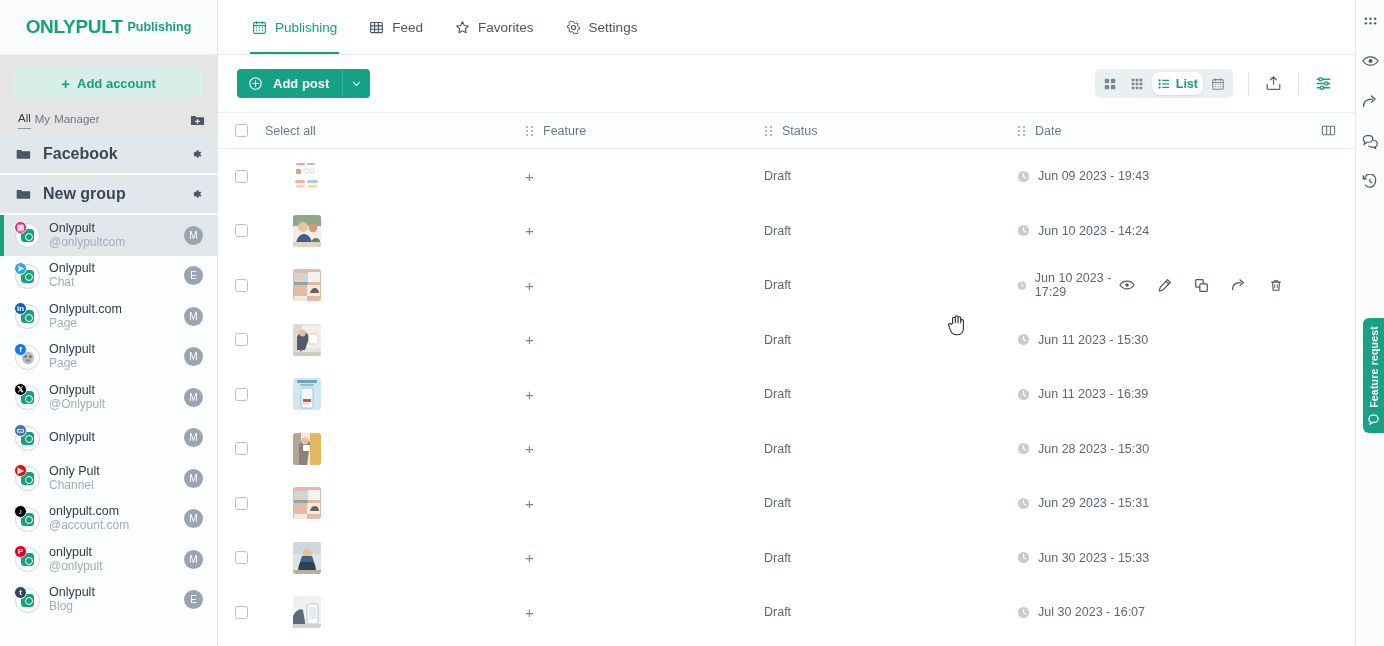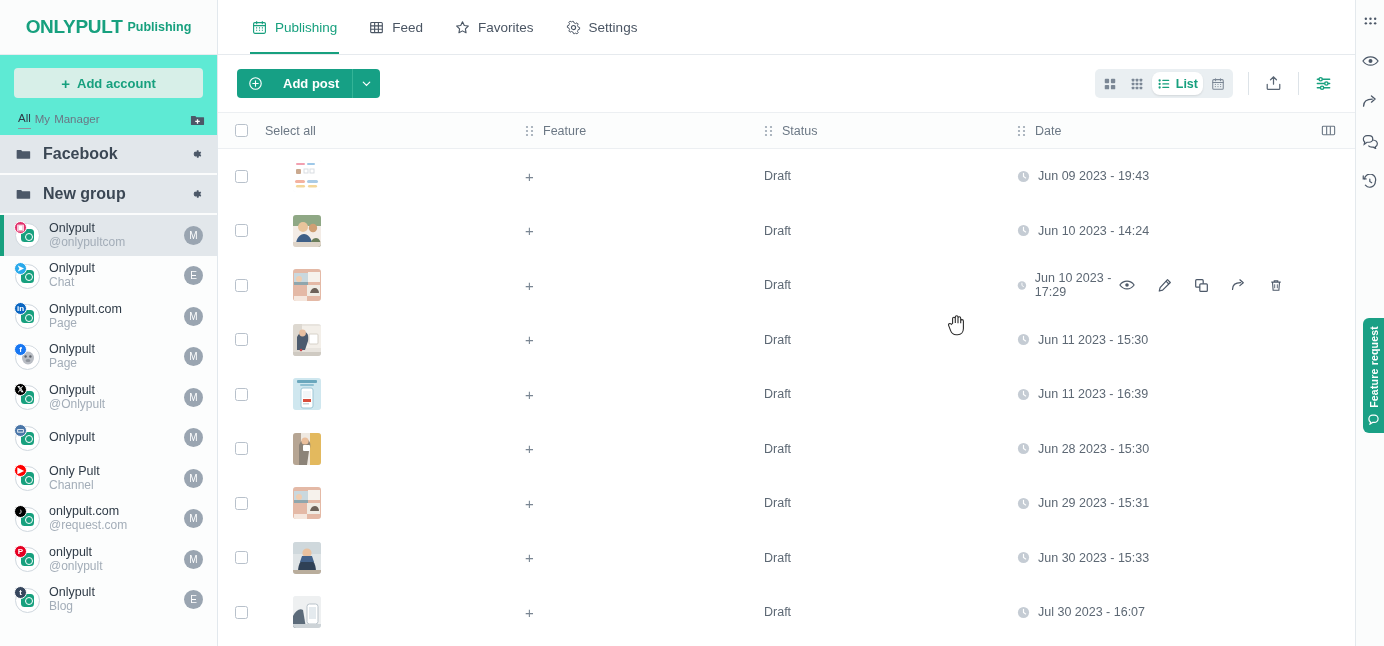--- a/index.html
+++ b/index.html
@@ -8,21 +8,21 @@
     width:1384px; height:646px; overflow:hidden;
     font-family:"Liberation Sans", sans-serif;
     background:#ffffff; color:#4a5568;
     font-size:13px;
   }
   #app { display:flex; width:1384px; height:646px; position:relative; }
 
   
   .lsidebar {
     width:218px; height:646px; flex:0 0 218px;
-    background:#5eead4; border-right:1px solid #e2e8ed;
+    background:#e5e5e5; border-right:1px solid #e2e8ed;
     display:flex; flex-direction:column;
   }
   .brand {
     height:55px; flex:0 0 55px;
     display:flex; align-items:center; justify-content:center;
     border-bottom:1px solid #e8ecef;
     background:#fbfcfc;
   }
   .brand-main {
     font-size:19px; font-weight:bold; color:#17a07e;
@@ -114,21 +114,21 @@
 
   .toolbar {
     height:57px; flex:0 0 57px; display:flex; align-items:center;
     padding:0 22px 0 19px; background:#fff;
   }
   .addpost-group { display:flex; }
   .addpost {
     background:#16a085; color:#fff; border:none;
     height:29px; padding:0 13px 0 11px; font-size:13px; font-weight:bold;
     border-radius:4px 0 0 4px; cursor:pointer;
-    display:flex; align-items:center; gap:20px;
+    display:flex; align-items:center; gap:10px;
     font-family:"Liberation Sans", sans-serif;
   }
   .addpost-caret {
     background:#16a085; color:#fff; border:none; border-left:1px solid #34b497;
     height:29px; width:28px; border-radius:0 4px 4px 0; cursor:pointer;
     display:flex; align-items:center; justify-content:center;
   }
   .tb-right { margin-left:auto; display:flex; align-items:center; gap:0; }
   .viewseg {
     display:flex; align-items:center; background:#eaeff2; border-radius:5px; padding:3px;
@@ -329,21 +329,21 @@
           <span class="acct-text"><span class="acct-name">Only Pult</span><div class="acct-sub">Channel</div></span>
           <span class="role">M</span>
         </div>
         <div class="acct-row">
           <span class="av-wrap">
             <span class="badge" style="background:#010101">♪</span>
             <span class="av">
               <div class="igsq"></div>
             </span>
           </span>
-          <span class="acct-text"><span class="acct-name">onlypult.com</span><div class="acct-sub">@request.com</div></span>
+          <span class="acct-text"><span class="acct-name">onlypult.com</span><div class="acct-sub">@account.com</div></span>
           <span class="role">M</span>
         </div>
         <div class="acct-row">
           <span class="av-wrap">
             <span class="badge" style="background:#e60023">P</span>
             <span class="av">
               <div class="igsq"></div>
             </span>
           </span>
           <span class="acct-text"><span class="acct-name">onlypult</span><div class="acct-sub">@onlypult</div></span>

